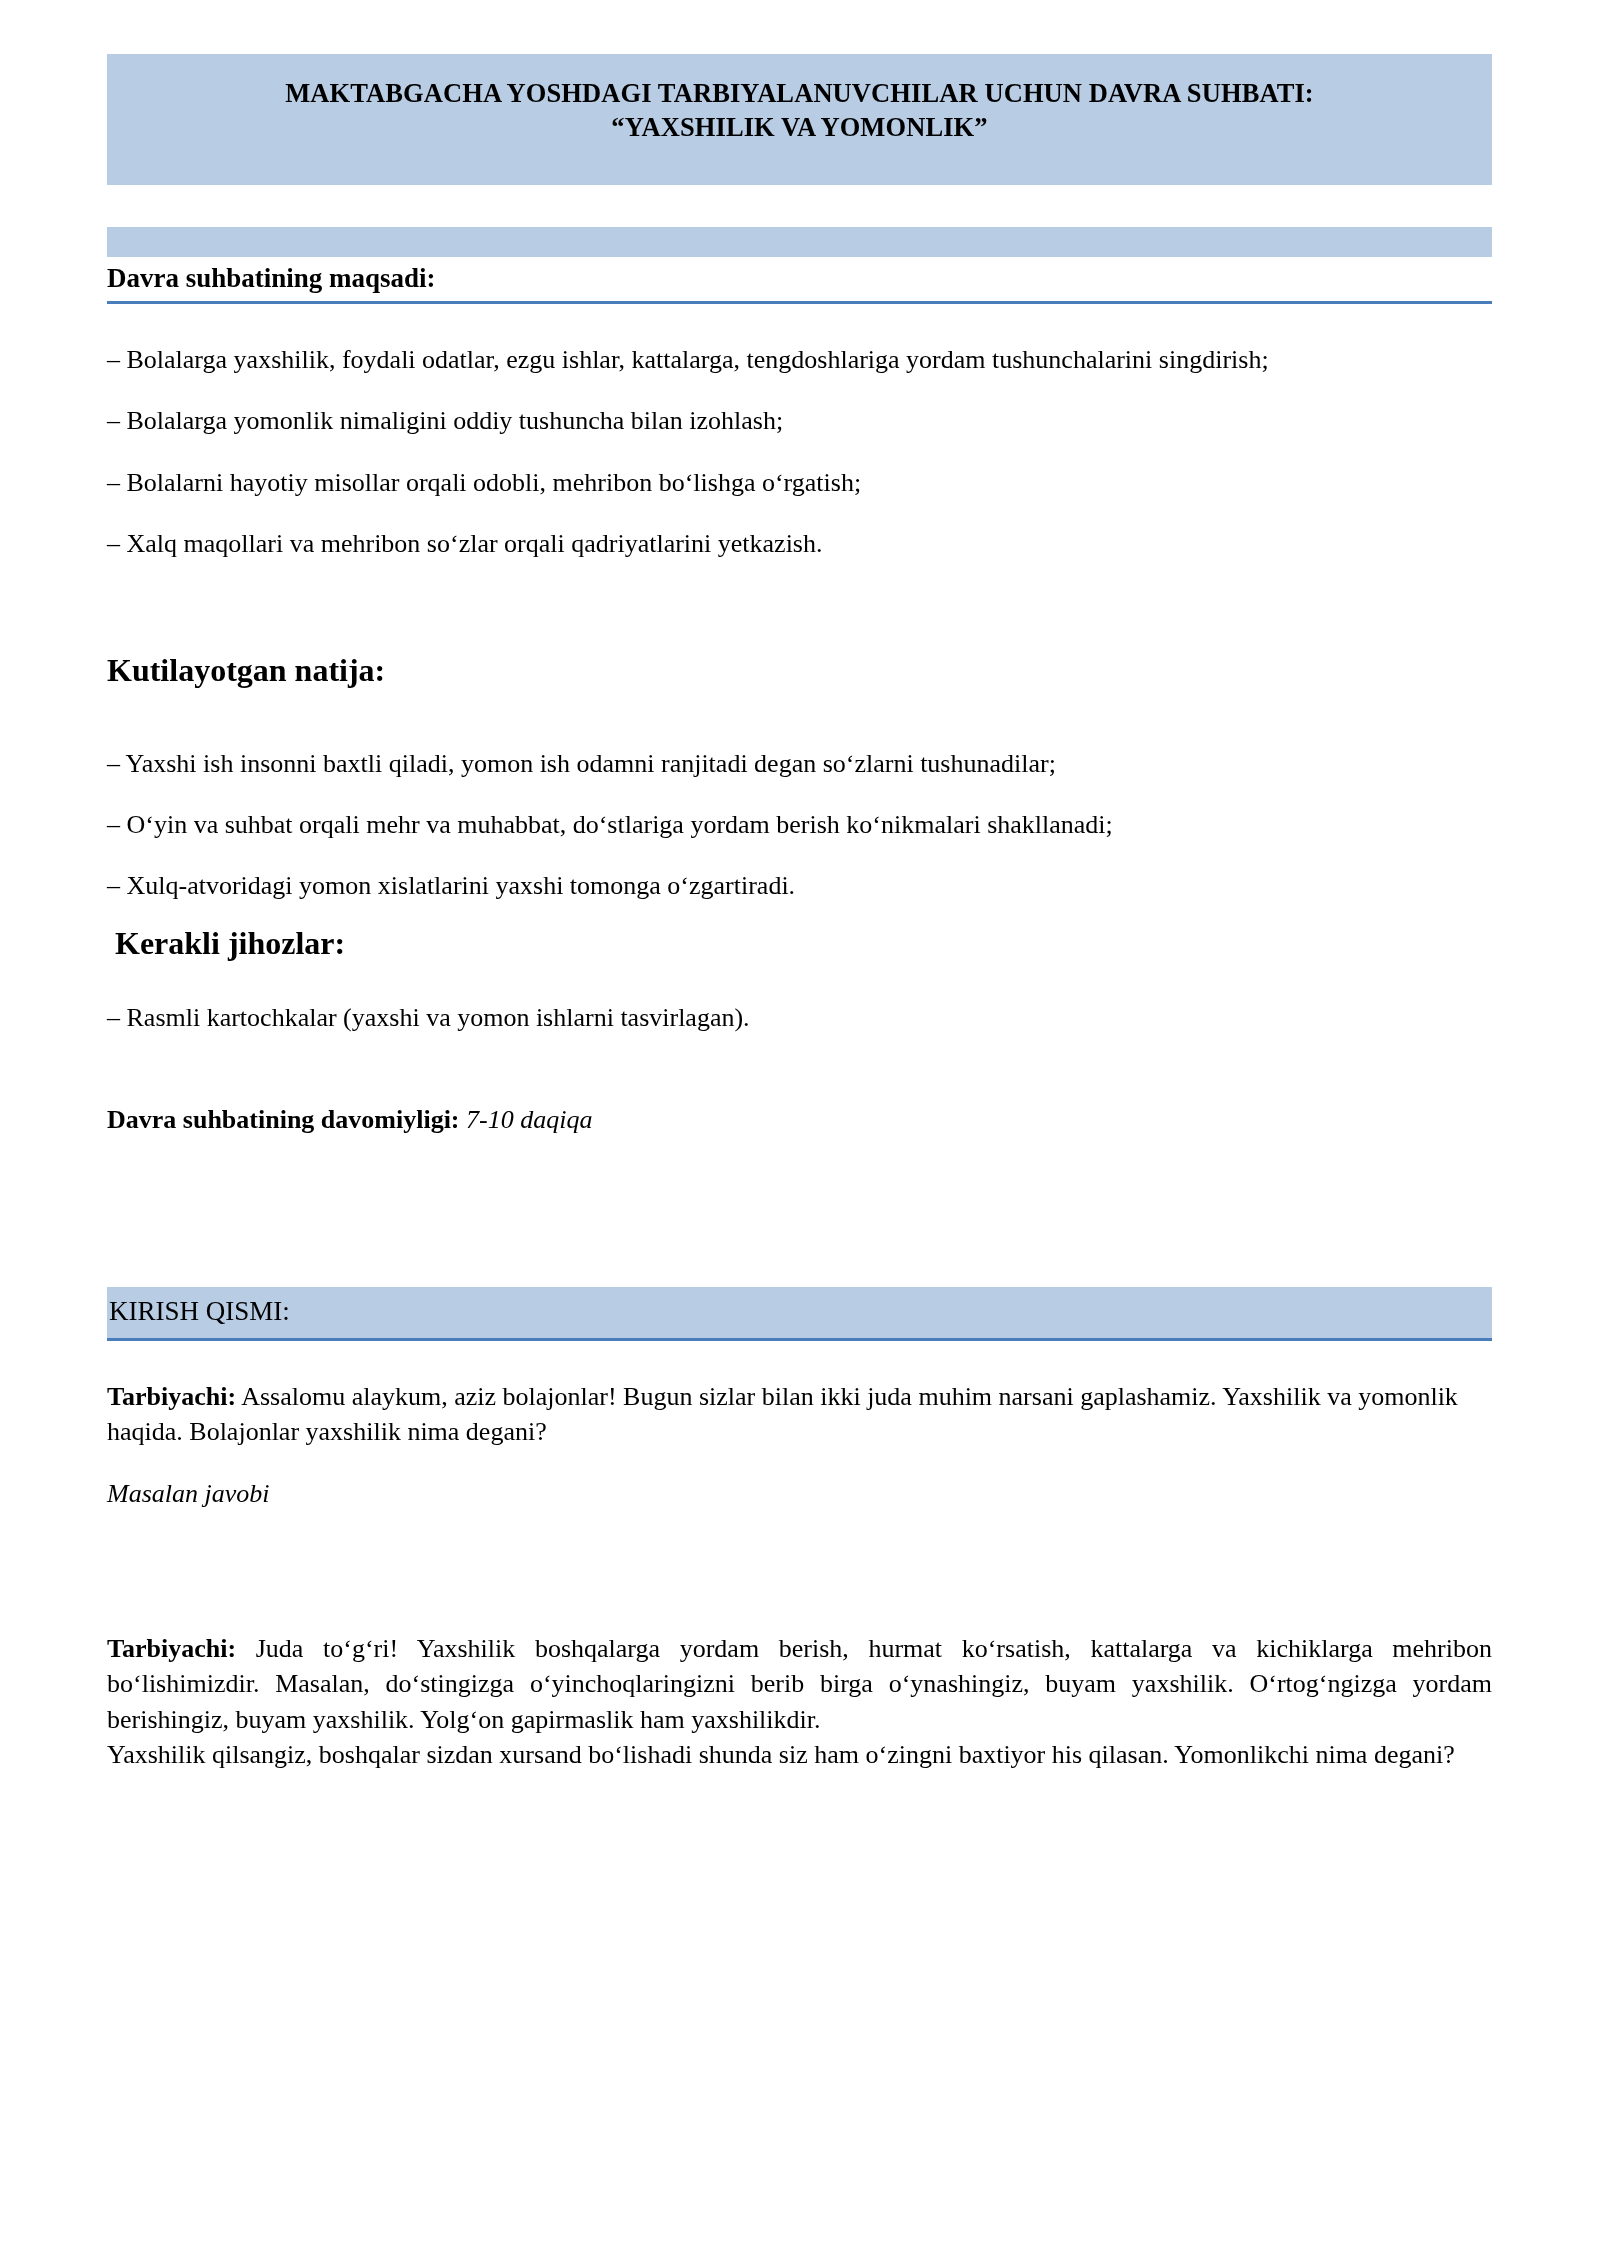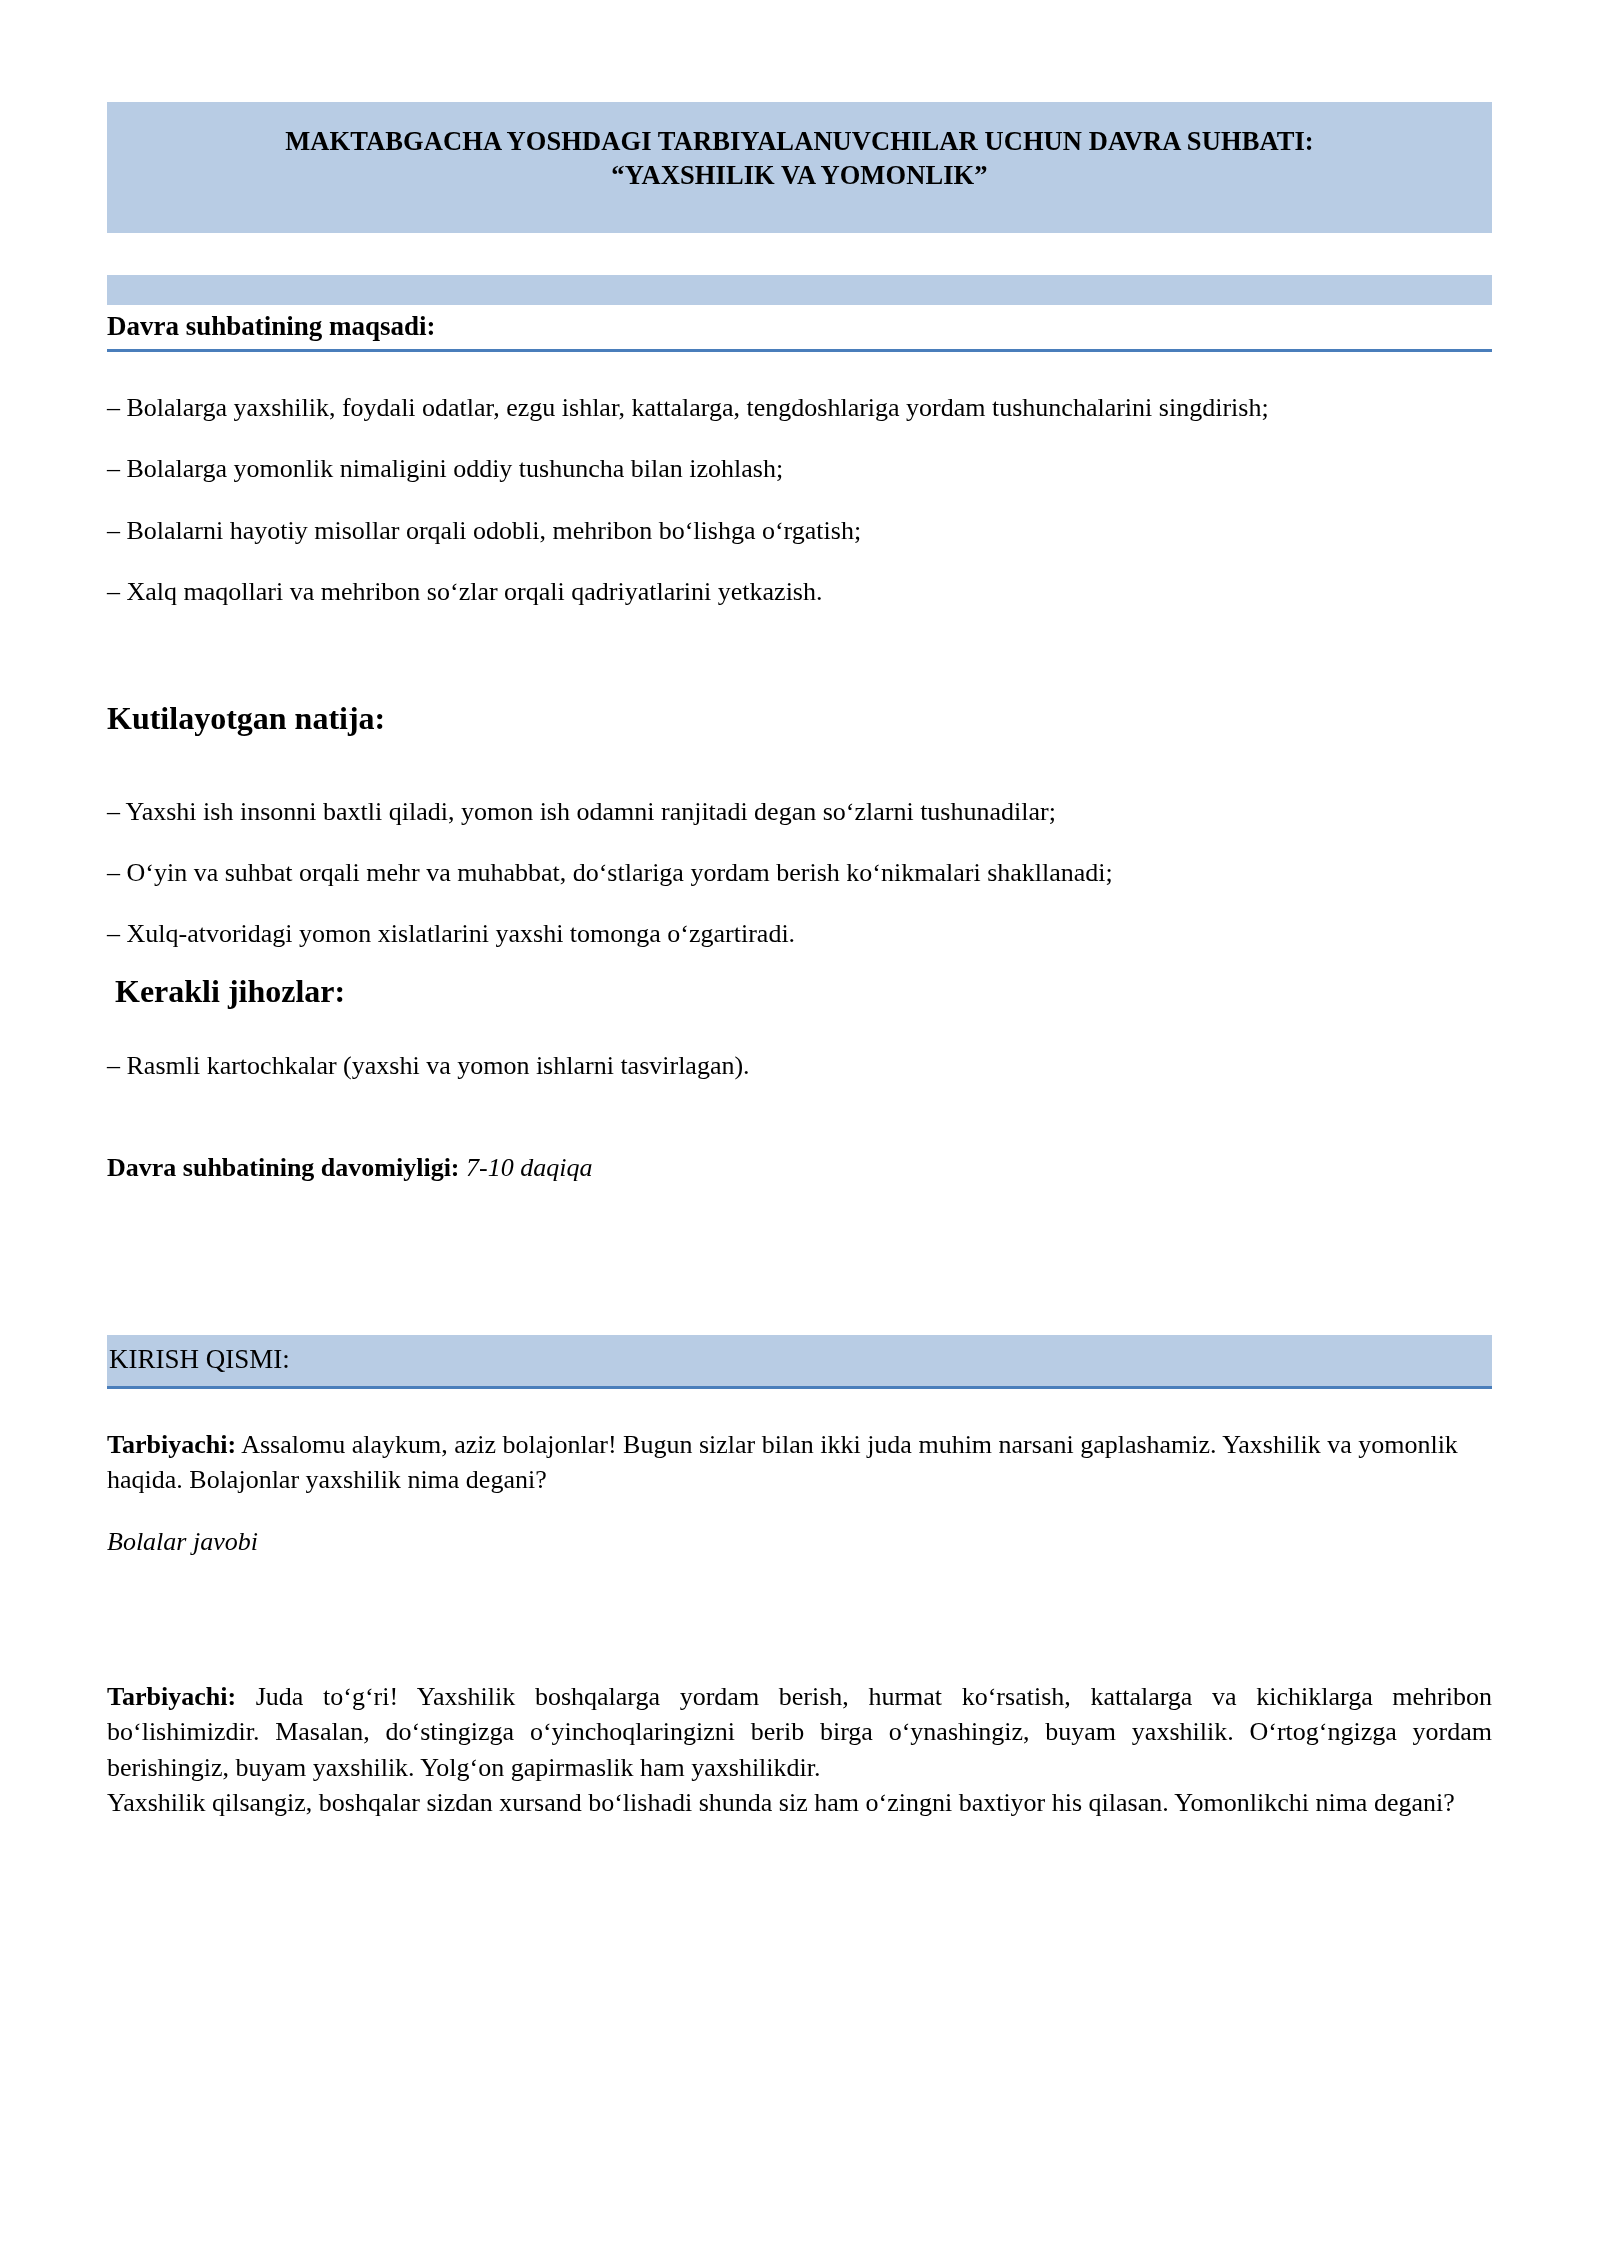--- a/index.html
+++ b/index.html
@@ -28,21 +28,21 @@
     position: absolute;
     left: 107px;
     top: 0;
     width: 1385px;
   }
 
   
   .title-banner {
     background: var(--band);
     padding: 22px 14px 40px 14px;
-    margin-top: 102px;
+    margin-top: 54px;
     text-align: center;
   }
   .title-line {
     font-weight: bold;
     font-size: 26.5px;
     line-height: 1.30;
     letter-spacing: 0.1px;
   }
 
   
@@ -144,21 +144,21 @@
     <div class="sp-150"></div>
 
     <div class="banner-head">KIRISH QISMI:</div>
 
     <div class="sp-38"></div>
 
     <p class="body"><span class="bold-ital">Tarbiyachi:</span><span> Assalomu alaykum, aziz bolajonlar! Bugun sizlar bilan ikki juda muhim narsani gaplashamiz. Yaxshilik va yomonlik haqida. Bolajonlar yaxshilik nima degani?</span></p>
 
     <div class="sp-26"></div>
 
-    <p class="body ital">Bolalar javobi</p>
+    <p class="body ital">Masalan javobi</p>
 
     <div class="sp-120"></div>
 
     <p class="body justify"><span class="bold-ital">Tarbiyachi:</span><span> Juda to‘g‘ri! Yaxshilik boshqalarga yordam berish, hurmat ko‘rsatish, kattalarga va kichiklarga mehribon bo‘lishimizdir. Masalan, do‘stingizga o‘yinchoqlaringizni berib birga o‘ynashingiz, buyam yaxshilik. O‘rtog‘ngizga  yordam berishingiz, buyam yaxshilik. Yolg‘on gapirmaslik ham yaxshilikdir.</span></p>
 
     <p class="body justify">Yaxshilik qilsangiz, boshqalar sizdan xursand bo‘lishadi shunda  siz ham o‘zingni baxtiyor his qilasan. Yomonlikchi nima degani?</p>
 
   </div>
 </div>
 

